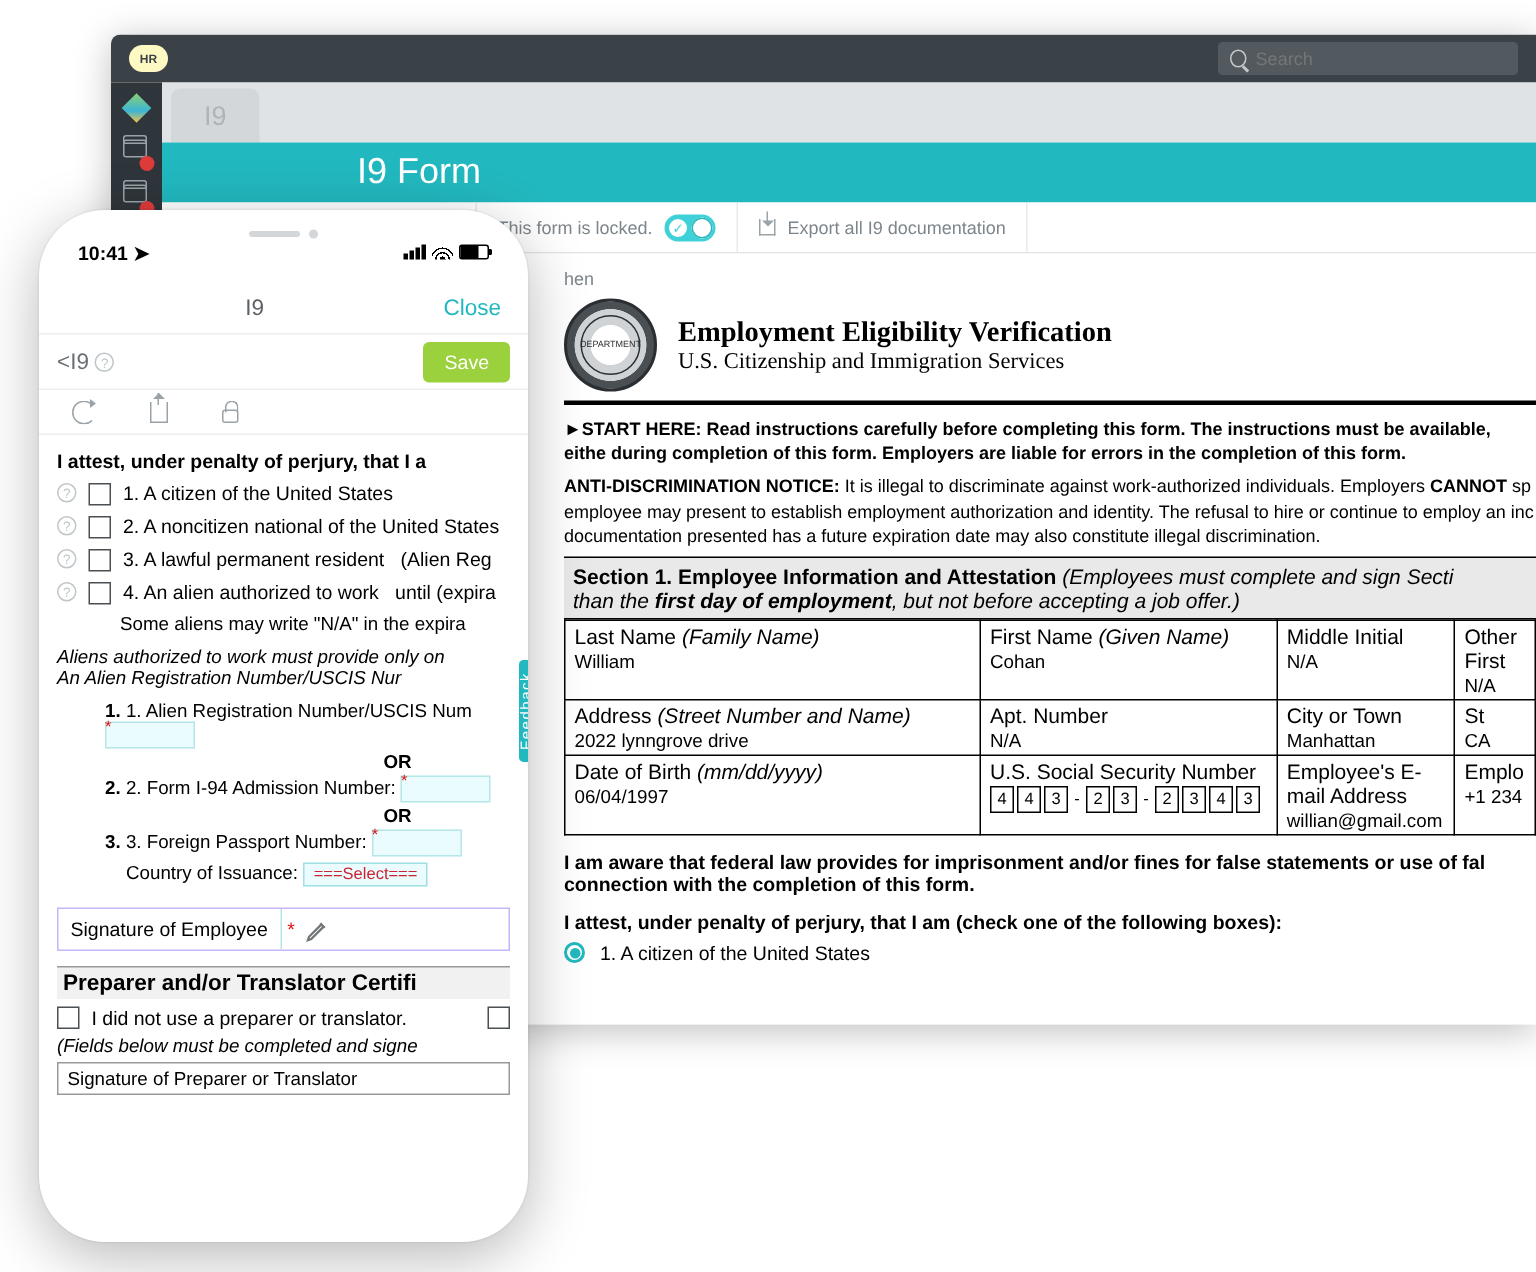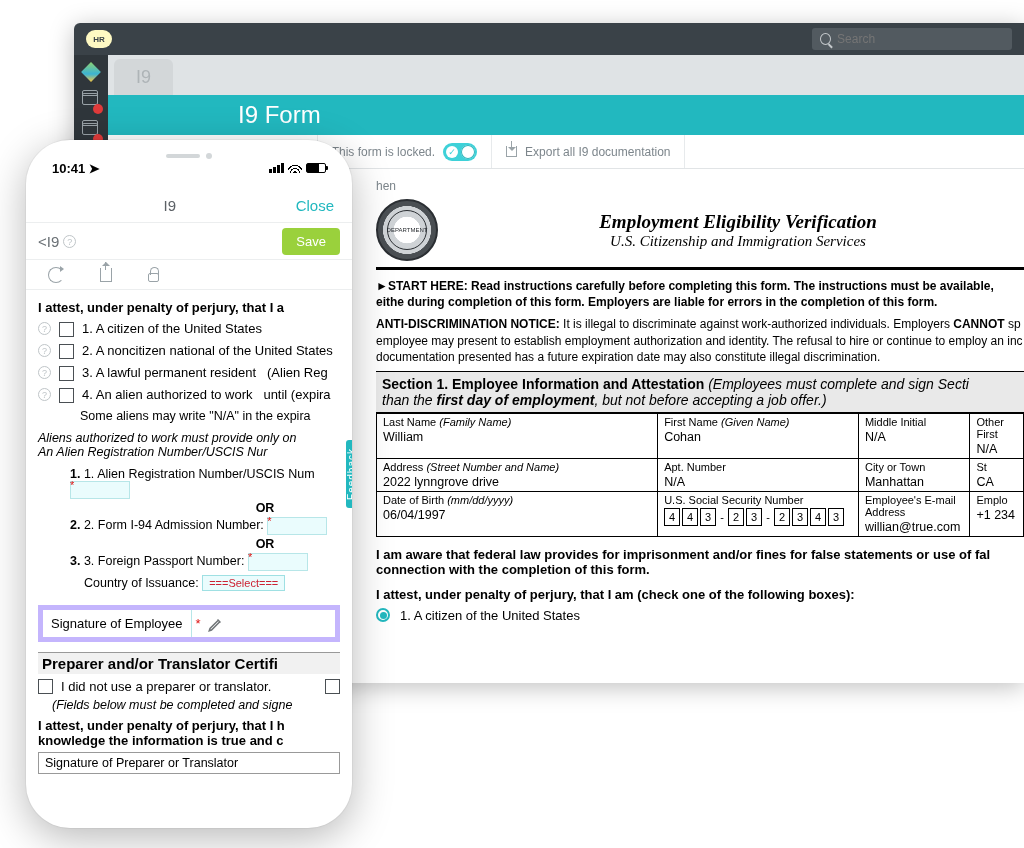--- a/index.html
+++ b/index.html
@@ -114,33 +114,33 @@
   .doc-inner { padding: 10px 0 0 0; font-size:13px; color:#000; }
   .crumb { font-size:12px; color:#7d868c; margin-bottom:6px;}
   .seal-row { display:flex; gap:14px; align-items:center; margin-bottom:6px;}
   .seal {
     width:62px;height:62px;border-radius:50%;
     background:radial-gradient(circle,#fff 32%,#cfd3d6 33% 58%, #4a4f53 59%);
     border:2px solid #2b2f33; flex-shrink:0;
     display:flex;align-items:center;justify-content:center;
   }
   .seal-inner{width:40px;height:40px;border-radius:50%;border:1px solid #2b2f33;display:flex;align-items:center;justify-content:center;font-size:6px;color:#2b2f33;text-align:center;}
-  .doc-titles{ text-align:center; flex:1;font-style:italic;}
+  .doc-titles{ flex:1;}
   .t1{font-family:"Times New Roman",serif;font-weight:bold;font-size:19px;}
   .t2{font-family:"Times New Roman",serif;font-weight:bold;font-size:16px;}
   .t3{font-family:"Times New Roman",serif;font-size:15px;}
   .thickline{height:3px;background:#000;margin:4px 0 8px;}
   .para{font-size:12px;line-height:1.35;margin-bottom:6px;}
   .para b.caps{font-weight:bold;}
   .sec1{background:#e9e9e9;padding:4px 6px;font-size:14px;border-top:1px solid #000;border-bottom:1px solid #000;}
   .sec1 .lead{font-weight:bold;}
   .sec1 .ital{font-style:italic;}
   table.grid{border-collapse:collapse;width:100%;font-size:12px;}
   table.grid td{border:1px solid #000;padding:2px 6px;vertical-align:top;}
-  .lbl{font-size:11px;}
+  .lbl{font-size:14px;}
   .lbl i{font-style:italic;}
   .val{font-size:12.5px;padding-top:2px;}
   .ssn-boxes{display:inline-flex;gap:2px;align-items:center;}
   .ssn-boxes span{width:16px;height:18px;border:1px solid #000;display:inline-flex;align-items:center;justify-content:center;font-size:11px;}
   .ssn-boxes .dash{border:0;width:8px;}
   .attest-line{font-weight:bold;font-size:13px;margin:10px 0 6px;}
   .radio-row{display:flex;align-items:center;gap:10px;font-size:13px;margin:6px 0;}
   .radio-dot{width:14px;height:14px;border:2px solid #22b8bf;border-radius:50%;display:inline-flex;align-items:center;justify-content:center;}
   .radio-dot .fill{width:7px;height:7px;border-radius:50%;background:#22b8bf;}
 
@@ -203,21 +203,21 @@
   .ph-body{position:absolute;top:150px;left:0;right:0;bottom:0;overflow:hidden;padding:10px 12px 0;font-size:13px;color:#000;}
   .ph-body .bold{font-weight:bold;}
   .opt-row{display:flex;align-items:flex-start;gap:8px;margin:6px 0;}
   .qc{width:13px;height:13px;border-radius:50%;border:1px solid #bfc5c8;color:#bfc5c8;font-size:9px;line-height:12px;text-align:center;flex-shrink:0;margin-top:1px;}
   .cb{width:15px;height:15px;border:1.5px solid #4a4f53;flex-shrink:0;margin-top:1px;}
   .ital{font-style:italic;}
   .tiny-input{display:inline-block;min-width:60px;height:18px;border:1px solid #b7e6e8;background:#eafcfd;vertical-align:middle;position:relative;}
   .tiny-input.req::before{content:"*";position:absolute;left:-1px;top:-3px;color:#d11;font-size:11px;}
   .or{font-weight:bold;text-align:center;margin:2px 0 2px 120px;}
   .select-pill{display:inline-block;border:1px solid #9fe0e3;background:#eafcfd;color:#c23; font-size:11px; padding:1px 6px;}
-  .sig-row{margin-top:14px;border:5px solid #c4b5fd;display:flex;align-items:center;}
+  .sig-row{margin-top:14px;border:1px solid #c4b5fd;display:flex;align-items:center;}
   .sig-row .lab{border-right:1px solid #b7e6e8;padding:6px 8px;font-size:13px;}
   .sig-row .pen{width:18px;height:18px;color:#707578;margin-left:6px;}
   .prep-hdr{margin-top:10px;font-family:Arial;font-weight:bold;font-size:15px;background:#f1f1f1;padding:2px 4px;border-top:1px solid #999;}
   .prep-row{display:flex;align-items:center;gap:8px;margin:4px 0;}
   .sig-prep{border:1px solid #999;padding:3px 6px;font-size:12.5px;margin-top:4px;}
   .ph-body .feedback-tab{right:-12px; top:150px;}
 </style>
 </head>
 <body>
 
@@ -350,21 +350,21 @@
                   <span>3</span>
               <span class="dash">-</span>
               <span>2</span>
                   <span>3</span>
                   <span>4</span>
                   <span>3</span>
             </div>
           </td>
           <td>
                 <div class="lbl">Employee's E-mail Address</div>
-                <div class="val">willian@true.com</div>
+                <div class="val">willian@gmail.com</div>
               </td>
           <td>
                 <div class="lbl">Emplo</div>
                 <div class="val">+1 234</div>
               </td>
         </tr>
       </tbody>
         </table>
 
       <div class="attest-line">I am aware that federal law provides for imprisonment and/or fines for false statements or use of fal connection with the completion of this form.</div>
@@ -468,22 +468,18 @@
           <path d="M3 21l3-1 11-11-2-2L4 18l-1 3zM14 6l4 4"></path>
         </svg>
     </div>
 
     <div class="prep-hdr">Preparer and/or Translator Certifi</div>
     <div class="prep-row">
       <span class="cb"></span>
       <span>I did not use a preparer or translator.</span>
       <span class="cb" style="margin-left:auto"></span>
     </div>
-    <div class="ital" style="font-size:12.5px;margin-left:14px;">(Fields below must be completed and signe</div>
-    <div class="bold" style="margin-top:6px;">
-      <div>I attest, under penalty of perjury, that I h</div>
-      <div>knowledge the information is true and c</div>
-    </div>
+    <div class="ital" style="font-size:12.5px;">(Fields below must be completed and signe</div>
     <div class="sig-prep">Signature of Preparer or Translator</div>
 
     <div class="feedback-tab">Feedback</div>
   </div>
 </div>
 
 </body></html>

